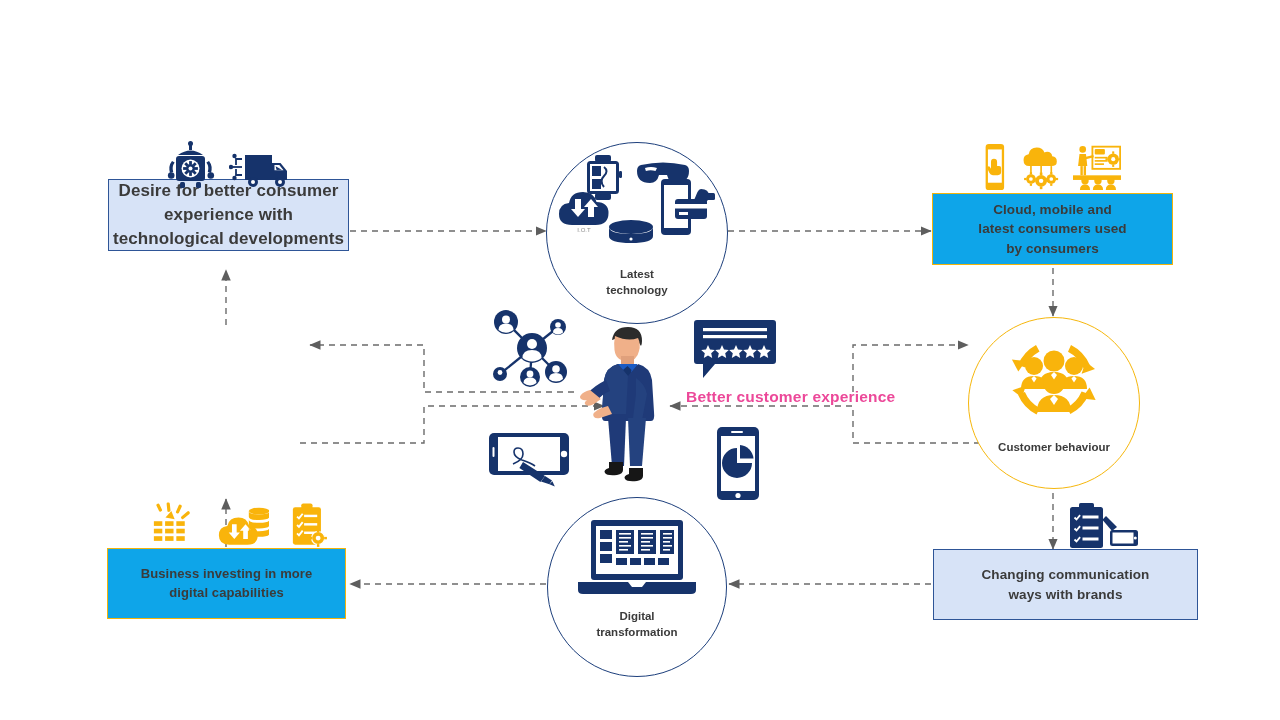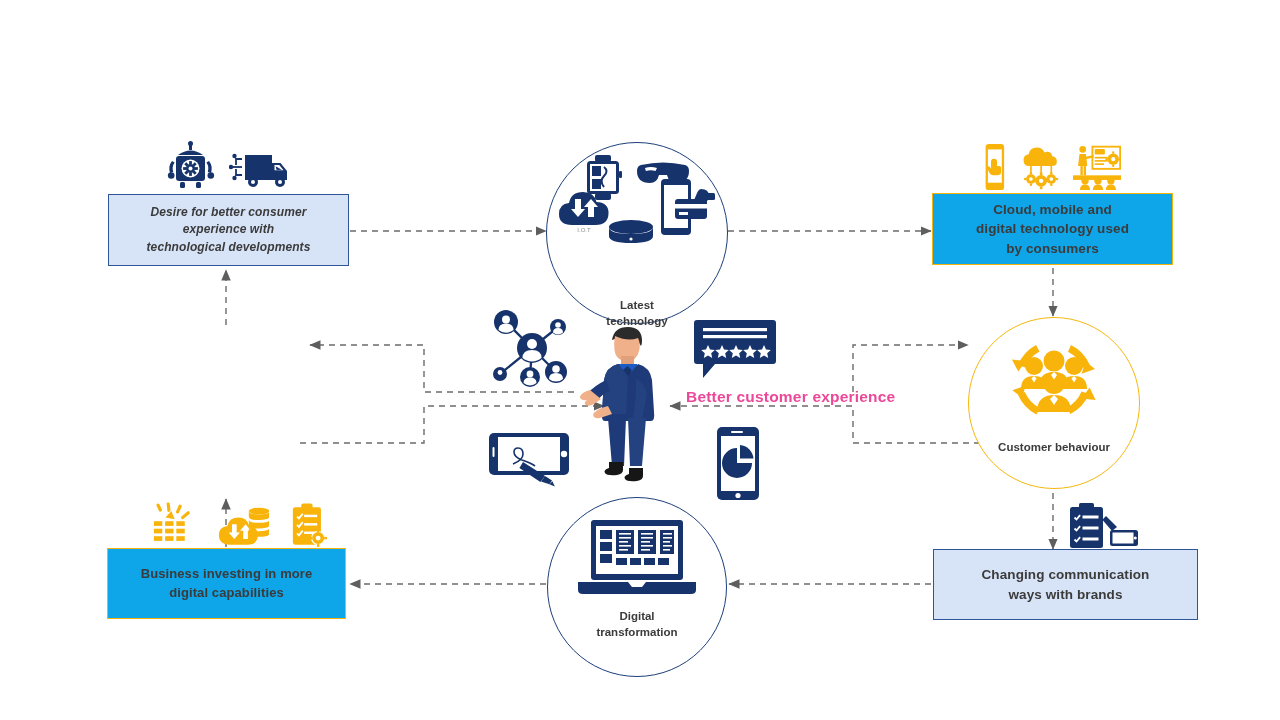--- a/index.html
+++ b/index.html
@@ -127,21 +127,21 @@
             <path d="M13 22 h-9"></path>
             <path d="M13 30 h-6 v-6"></path>
         </g>
         <circle cx="5.5" cy="11" r="2.2"></circle>
           <circle cx="2" cy="22" r="2.2"></circle>
           <circle cx="5.5" cy="33" r="2.2"></circle>
       </g>
     </svg>
   </div>
 
-  <div class="node-box box-blue" style="left:108px;top:194px;width:241px;height:72px;font-size:12px;font-style:italic;">
+  <div class="node-box box-blue" style="left:108px;top:179px;width:241px;height:72px;font-size:17px;">
     <div>
       <div>Desire for better consumer</div>
       <div>experience with</div>
       <div>technological developments</div>
     </div>
   </div>
 
   <div class="icon-strip" style="left:981px;top:142px;width:140px;height:50px;gap:9px;">
     <svg width="30" height="50" viewBox="0 0 30 50">
       <g fill="#f9b40b">
@@ -228,21 +228,21 @@
            <circle cx="41" cy="40" r="4"></circle>
             <path d="M35.5 50 q0 -6 5.5 -6 q5.5 0 5.5 6 z"></path>
           </g>
       </g>
     </svg>
   </div>
 
   <div class="node-box box-yellow" style="left:932px;top:193px;width:241px;height:72px;font-size:13.5px;">
     <div>
       <div>Cloud, mobile and</div>
-      <div>digital technology used</div>
+      <div>latest consumers used</div>
       <div>by consumers</div>
     </div>
   </div>
 
   <div class="icon-strip" style="left:152px;top:501px;width:175px;height:47px;gap:22px;">
     <svg width="46" height="47" viewBox="0 0 46 47">
       <g fill="#f9b40b">
         <g>
             <rect x="6" y="1" width="3.4" height="9" rx="1.4" transform="rotate(-26 7.7 5.5)"></rect>
            <rect x="16" y="0" width="3.4" height="10" rx="1.4" transform="rotate(-6 17.7 5)"></rect>
@@ -380,21 +380,21 @@
           <rect x="10" y="2.4" width="10" height="1.6" rx=".8"></rect>
           <circle cx="15" cy="52.5" r="2"></circle>
           <rect x="14" y="20" width="32" height="20" rx="3"></rect>
           <rect x="14" y="25" width="32" height="4.5" fill="#ffffff"></rect>
           <rect x="18" y="33" width="9" height="3" fill="#ffffff"></rect>
           <path d="M40 10 q8 0 8 7 q0 7 -8 7 q-5 0 -6.5 -4 l3 -7 q1.5 -3 3.5 -3z"></path>
           <rect x="44" y="14" width="10" height="7" rx="1.5"></rect>
         </g>
       </g>
     </svg>
-    <div class="circle-label" style="top:124px;font-size:11.5px;margin-top:31px;">
+    <div class="circle-label" style="top:124px;font-size:11.5px;">
       <div>Latest</div>
       <div>technology</div>
     </div>
   </div>
 
 
   <div class="node-circle circle-blue" style="left:547px;top:497px;width:180px;height:180px;">
     <svg width="118" height="78" viewBox="0 0 118 78" style="margin-top:22px;">
       <g fill="#16336b">
         <rect x="13" y="0" width="92" height="60" rx="3"></rect>

